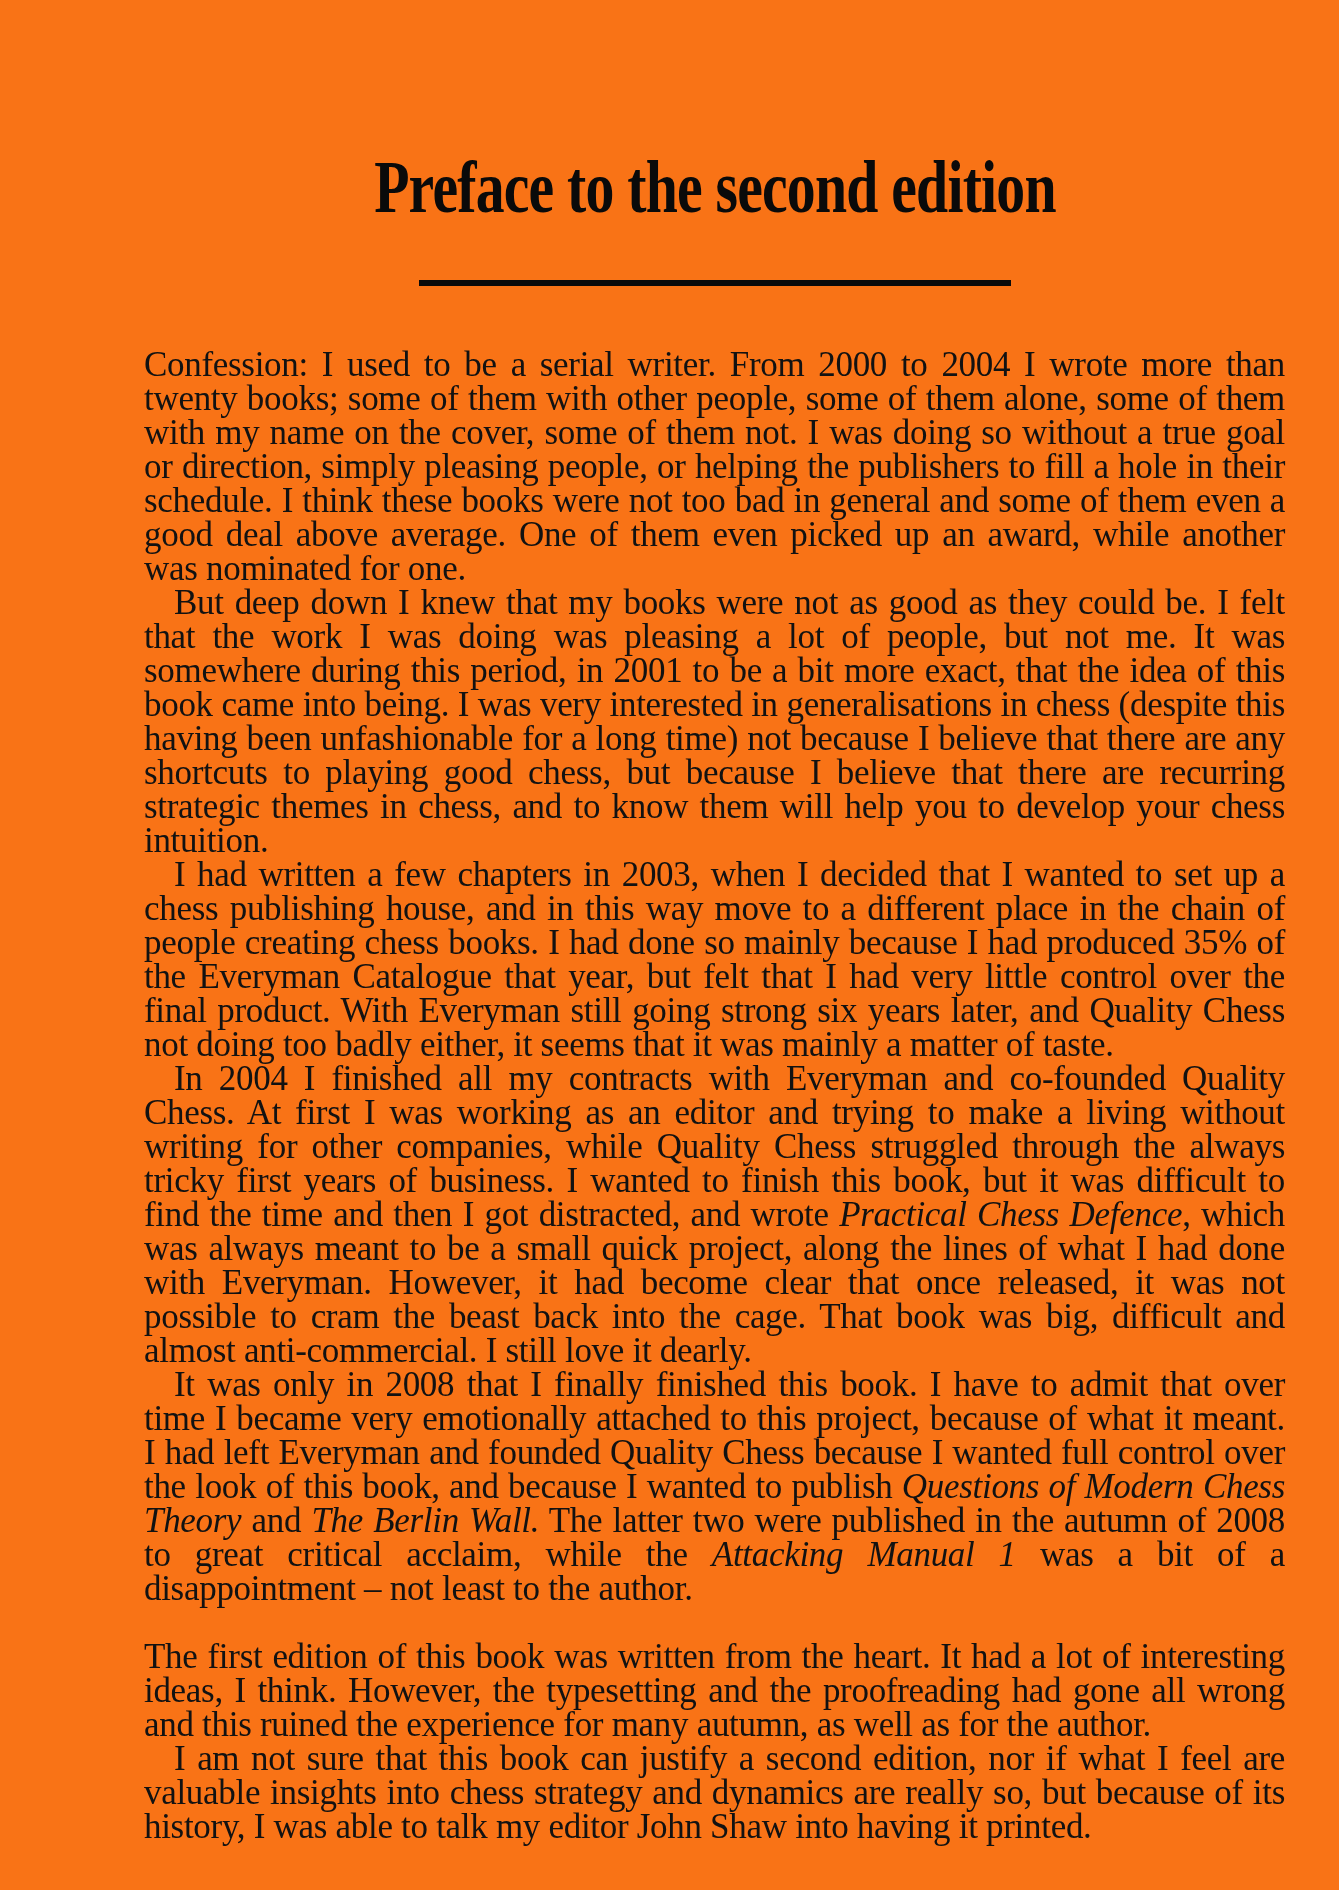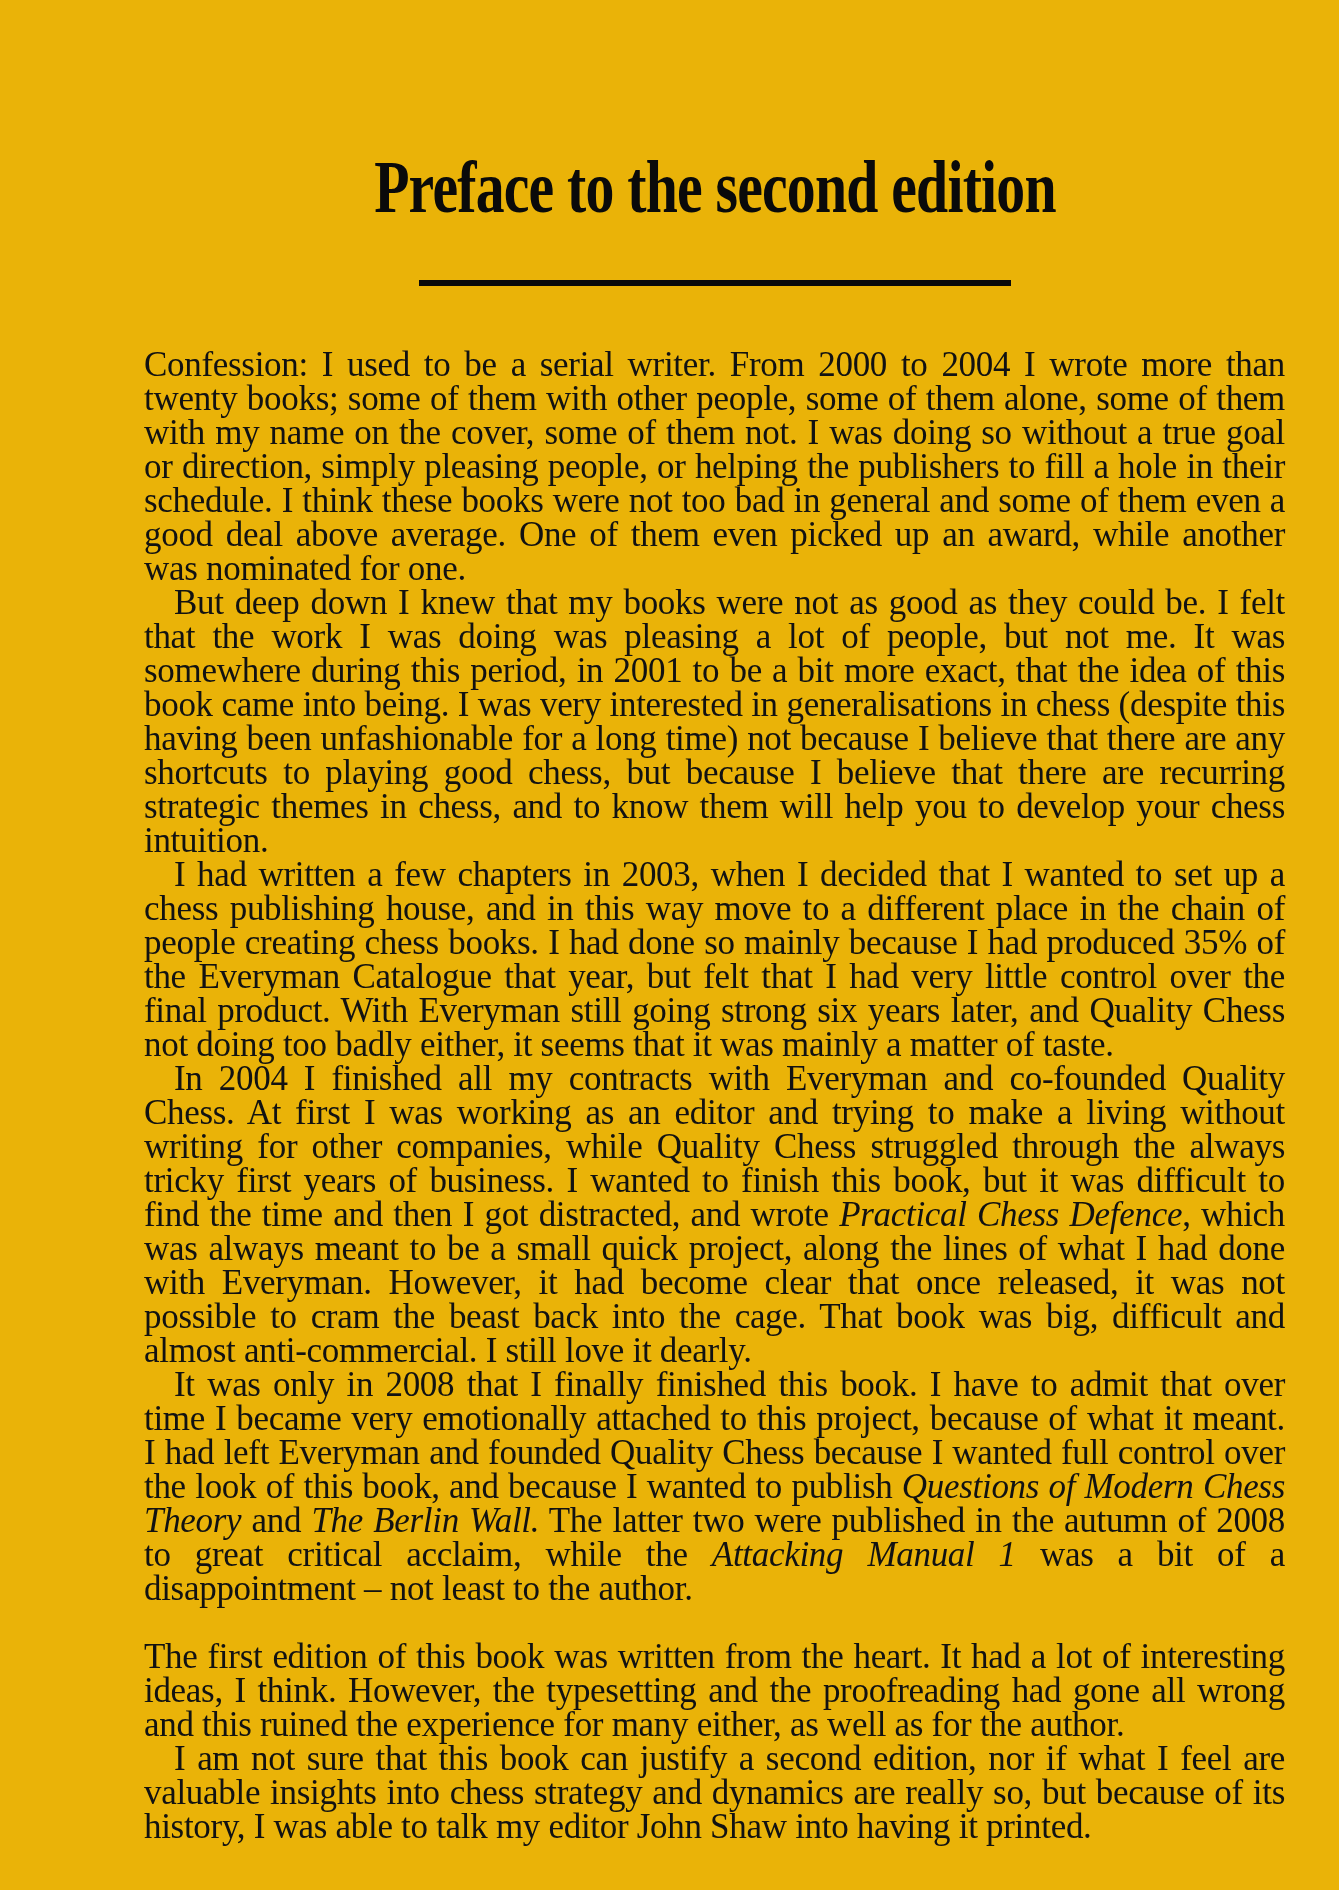--- a/index.html
+++ b/index.html
@@ -5,21 +5,21 @@
   html, body {
     margin: 0;
     padding: 0;
     background: #ffffff;
   }
   .page {
     position: relative;
     width: 1339px;
     height: 1890px;
     box-sizing: border-box;
-    background: #eab308;
+    background: #f97316;
     padding: 126px 54px 0 144px;
     overflow: hidden;
     font-family: "Liberation Serif", serif;
     color: #121212;
   }
   .title-wrap {
     text-align: center;
     margin-top: 24px;
   }
   .page-title {
@@ -69,16 +69,16 @@
   <div class="title-wrap">
     <h1 class="page-title">Preface to the second edition</h1>
   </div>
   <div class="title-rule"></div>
   <div class="preface-body">
       <p class="para"><span>Confession: I used to be a serial writer. From 2000 to 2004 I wrote more than twenty books; some of them with other people, some of them alone, some of them with my name on the cover, some of them not. I was doing so without a true goal or direction, simply pleasing people, or helping the publishers to fill a hole in their schedule. I think these books were not too bad in general and some of them even a good deal above average. One of them even picked up an award, while another was nominated for one.</span></p>
       <p class="para indent"><span>But deep down I knew that my books were not as good as they could be. I felt that the work I was doing was pleasing a lot of people, but not me. It was somewhere during this period, in 2001 to be a bit more exact, that the idea of this book came into being. I was very interested in generalisations in chess (despite this having been unfashionable for a long time) not because I believe that there are any shortcuts to playing good chess, but because I believe that there are recurring strategic themes in chess, and to know them will help you to develop your chess intuition.</span></p>
       <p class="para indent"><span>I had written a few chapters in 2003, when I decided that I wanted to set up a chess publishing house, and in this way move to a different place in the chain of people creating chess books. I had done so mainly because I had produced 35% of the Everyman Catalogue that year, but felt that I had very little control over the final product. With Everyman still going strong six years later, and Quality Chess not doing too badly either, it seems that it was mainly a matter of taste.</span></p>
       <p class="para indent"><span>In 2004 I finished all my contracts with Everyman and co-founded Quality Chess. At first I was working as an editor and trying to make a living without writing for other companies, while Quality Chess struggled through the always tricky first years of business. I wanted to finish this book, but it was difficult to find the time and then I got distracted, and wrote </span><i>Practical Chess Defence</i><span>, which was always meant to be a small quick project, along the lines of what I had done with Everyman. However, it had become clear that once released, it was not possible to cram the beast back into the cage. That book was big, difficult and almost anti-commercial. I still love it dearly.</span></p>
       <p class="para indent"><span>It was only in 2008 that I finally finished this book. I have to admit that over time I became very emotionally attached to this project, because of what it meant. I had left Everyman and founded Quality Chess because I wanted full control over the look of this book, and because I wanted to publish </span><i>Questions of Modern Chess Theory</i><span> and </span><i>The Berlin Wall.</i><span> The latter two were published in the autumn of 2008 to great critical acclaim, while the </span><i>Attacking Manual 1</i><span> was a bit of a disappointment – not least to the author.</span></p>
-      <p class="para gap"><span>The first edition of this book was written from the heart. It had a lot of interesting ideas, I think. However, the typesetting and the proofreading had gone all wrong and this ruined the experience for many either, as well as for the author.</span></p>
+      <p class="para gap"><span>The first edition of this book was written from the heart. It had a lot of interesting ideas, I think. However, the typesetting and the proofreading had gone all wrong and this ruined the experience for many autumn, as well as for the author.</span></p>
       <p class="para indent"><span>I am not sure that this book can justify a second edition, nor if what I feel are valuable insights into chess strategy and dynamics are really so, but because of its history, I was able to talk my editor John Shaw into having it printed.</span></p>
     </div>
 </div>
 
 </body></html>

